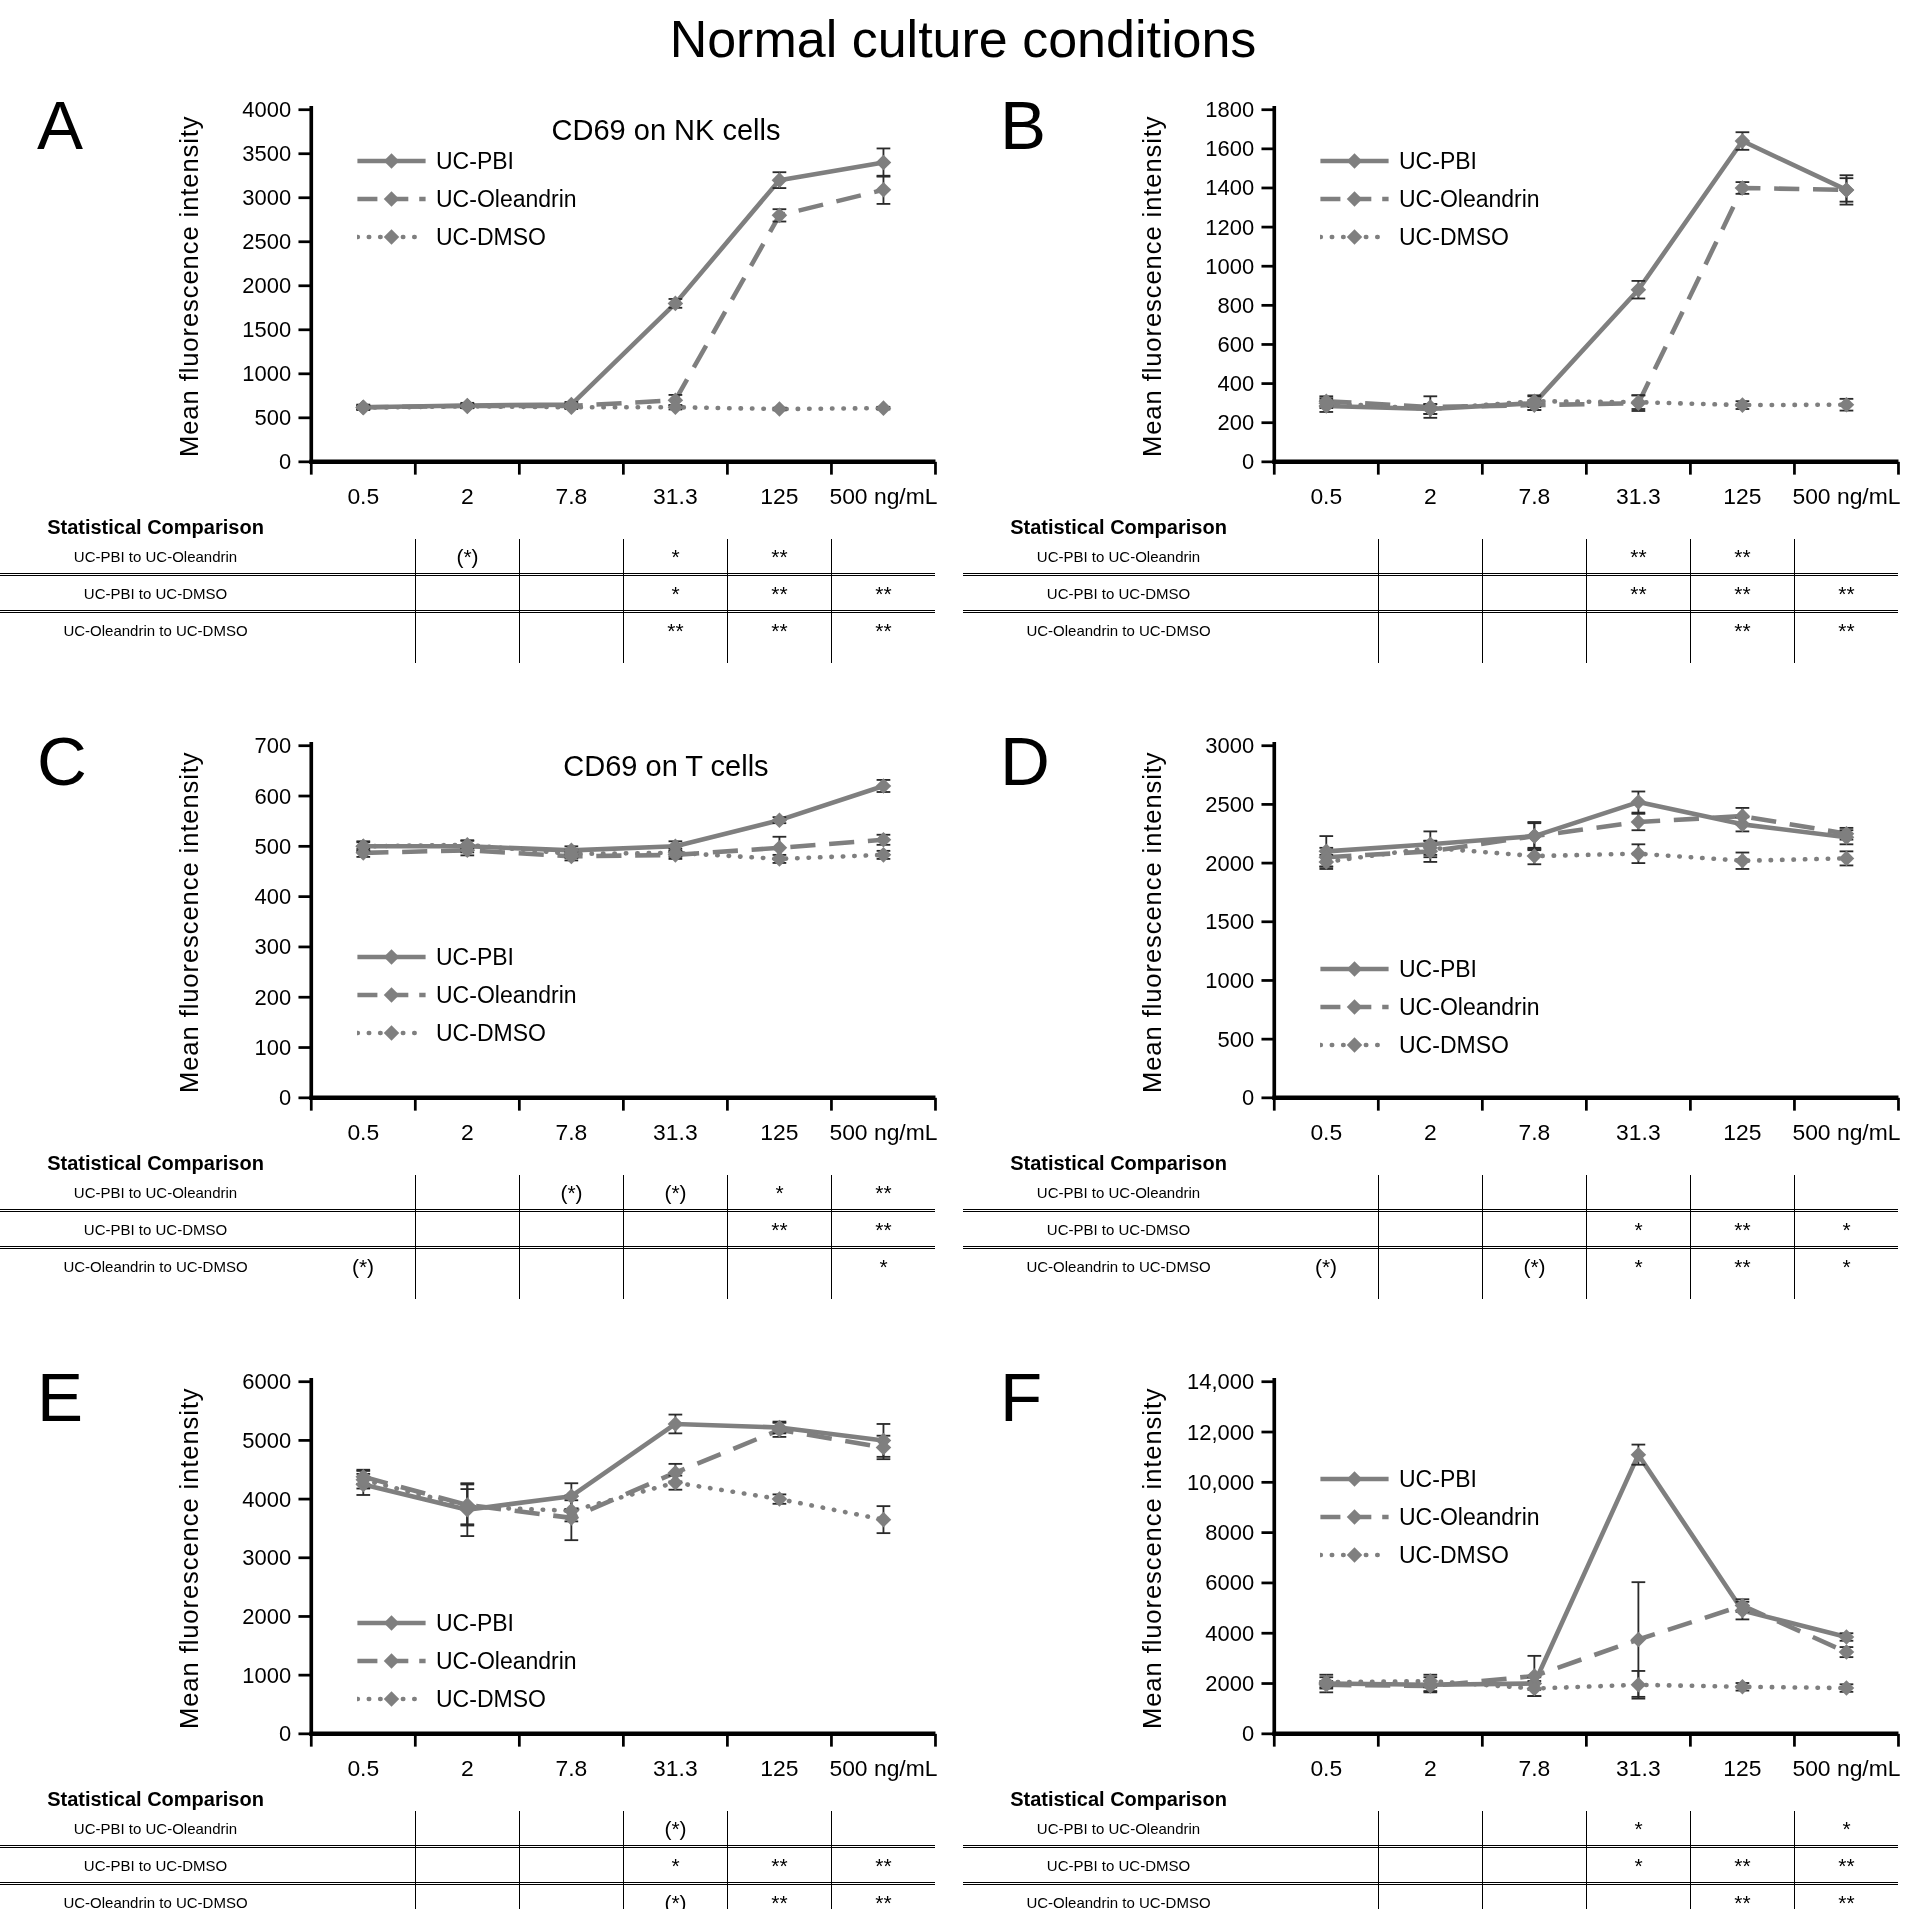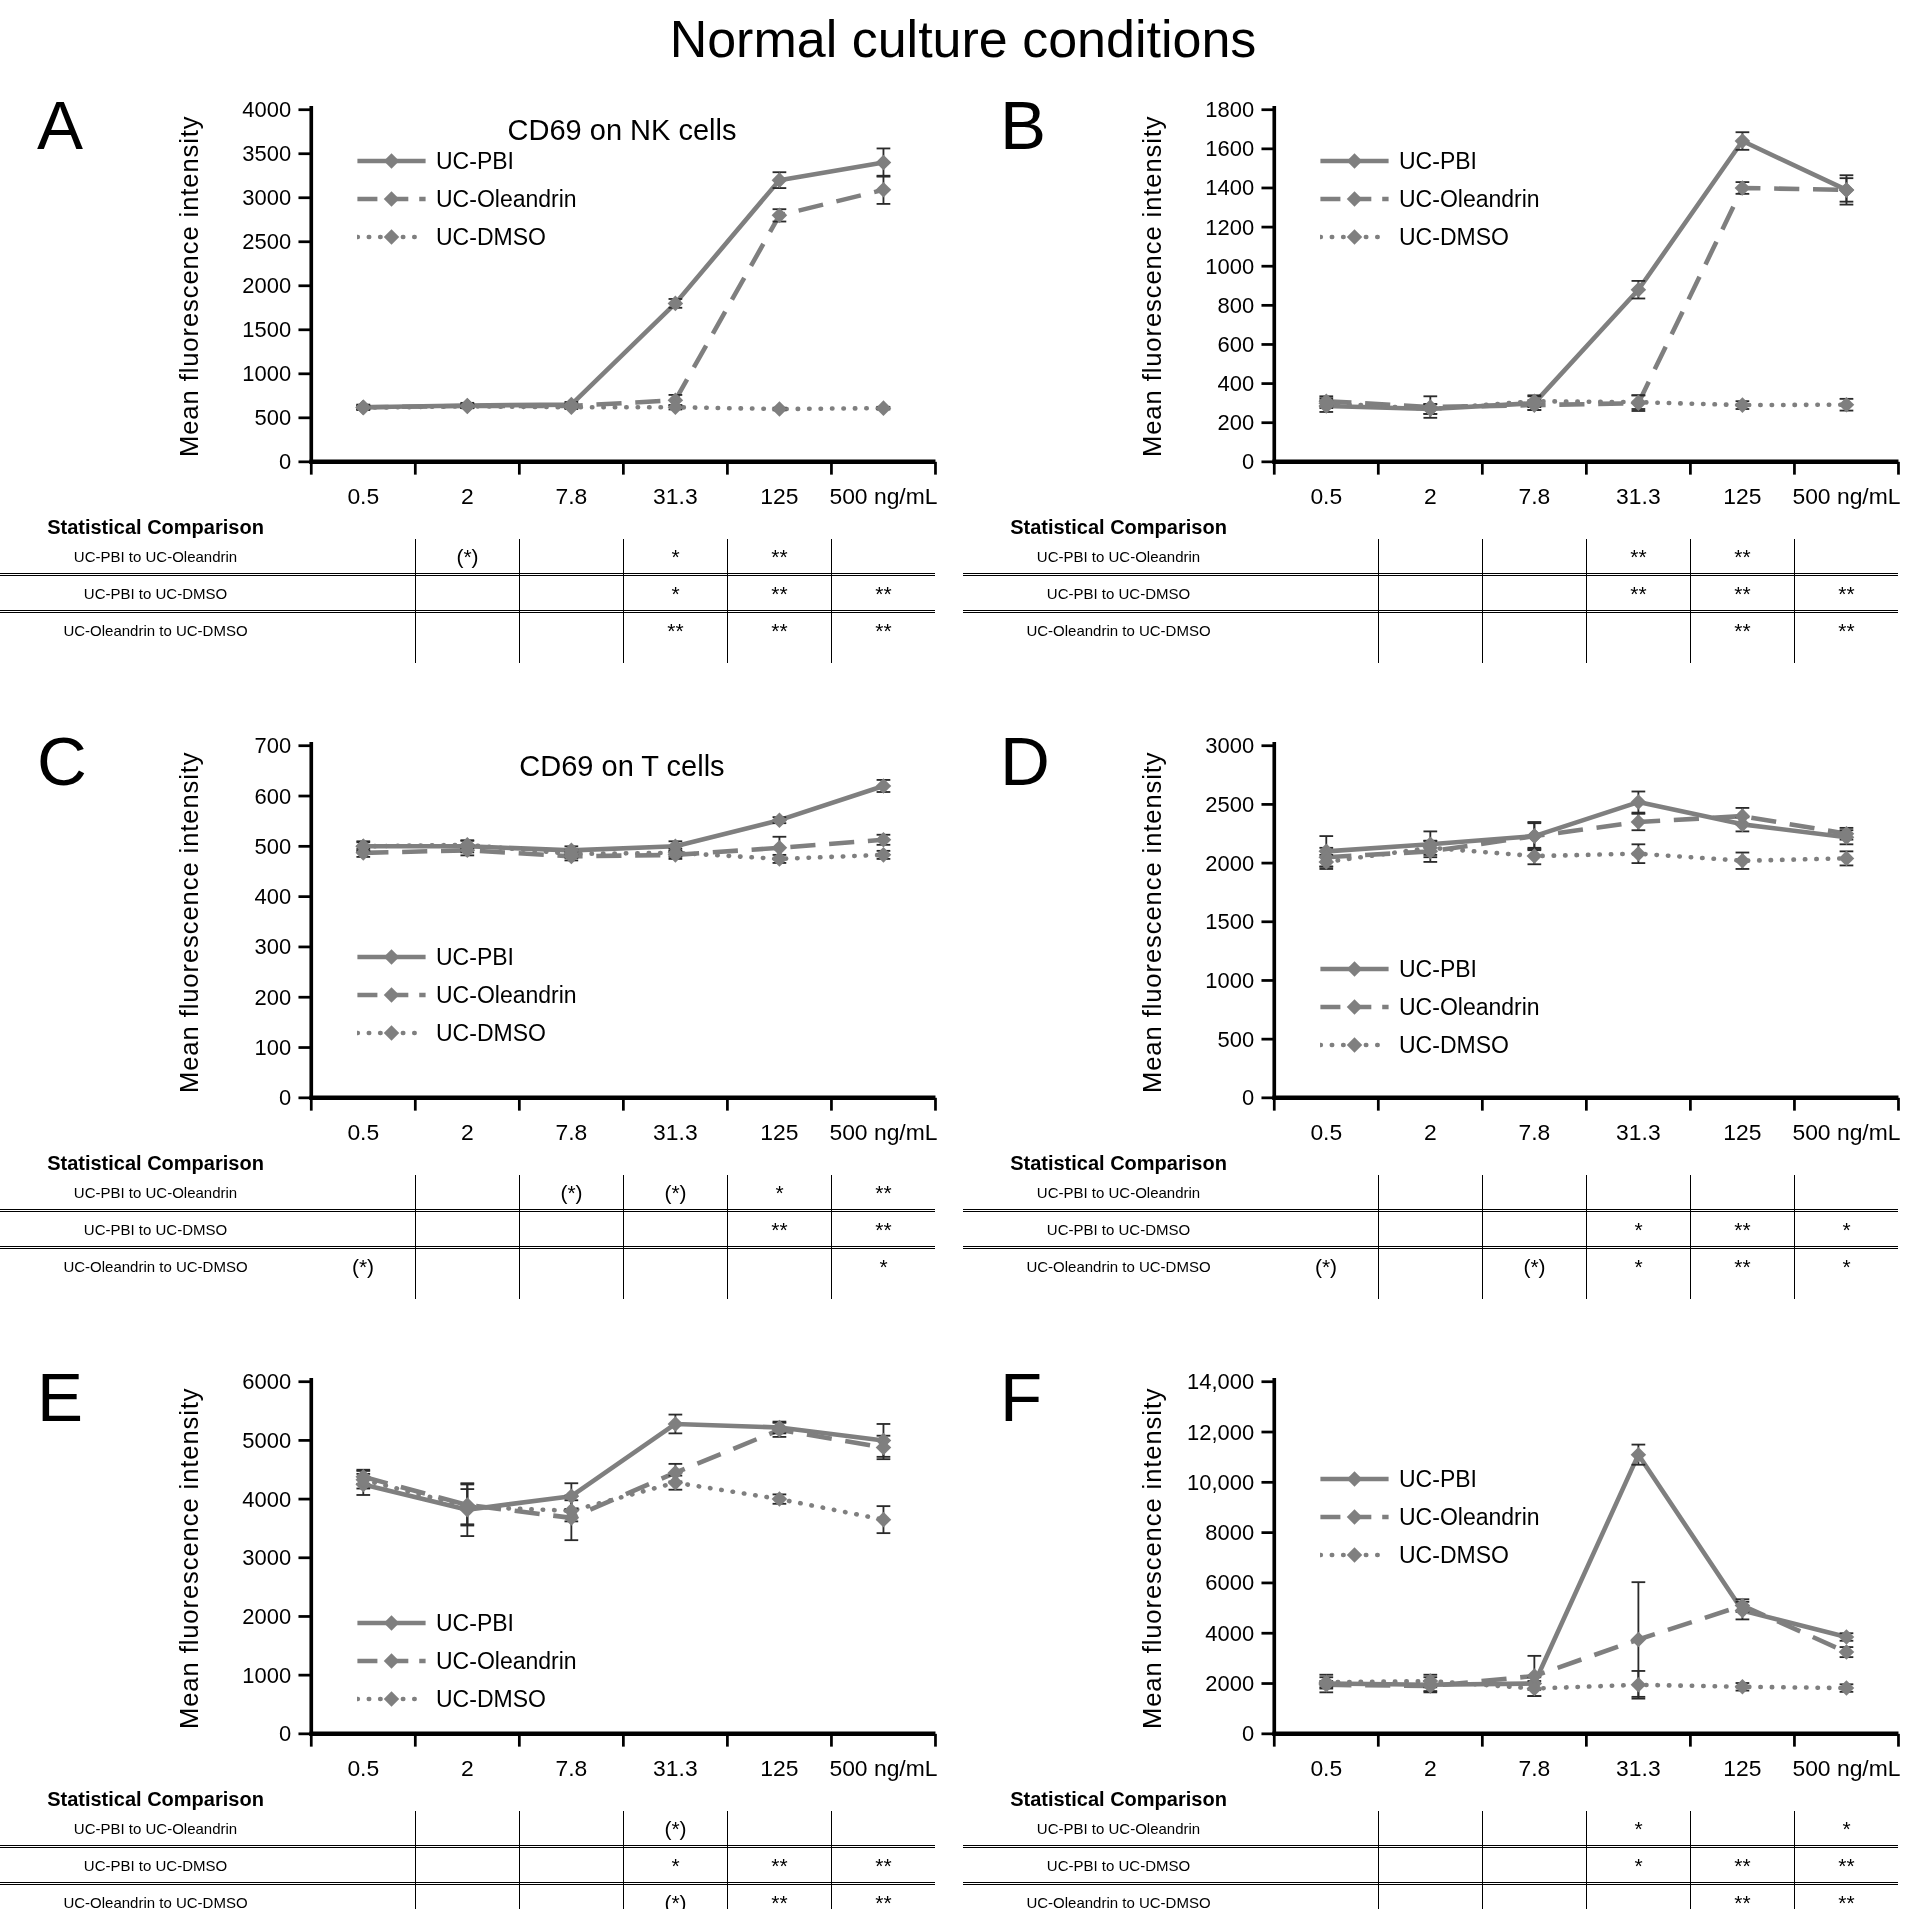--- a/index.html
+++ b/index.html
@@ -1,21 +1,21 @@
 <!DOCTYPE html>
 <html style="font-size:7.3px"><head>
 <meta charset="utf-8">
 <style>
   html,body{margin:0;padding:0;background:#fff;}
   body{width:1926px;height:1910px;overflow:hidden;font-family:"Liberation Sans",sans-serif;color:#000;}
   .figure-title{height:78px;display:flex;align-items:center;justify-content:center;font-size:52px;font-weight:400;}
   .panels{display:grid;grid-template-columns:963px 963px;grid-template-rows:636px 636px 560px;}
   .panel{position:relative;}
   .panel-letter{position:absolute;left:37px;top:12.8px;font-size:69px;font-weight:400;line-height:1;}
-  .panel-title{position:absolute;left:310px;top:36px;width:624px;text-align:center;font-size:29px;font-weight:400;}
+  .panel-title{position:absolute;left:326px;top:36px;width:624px;text-align:center;font-size:29px;font-weight:400;padding-left:28px;}
   .ylabel{position:absolute;left:173px;top:32px;height:352px;width:32px;
           writing-mode:vertical-rl;transform:rotate(180deg);
           display:flex;align-items:center;justify-content:center;
           font-size:25.6px;letter-spacing:0.9px;}
   svg.chart{position:absolute;left:206px;top:18.3px;overflow:visible;}
   .legend{position:absolute;left:357px;top:var(--legend-top);display:flex;flex-direction:column;}
   .legend-item{display:flex;align-items:center;height:38px;gap:10px;}
   .legend-label{font-size:23px;text-align:right;}
   .stat{position:absolute;left:0;top:437px;width:935px;}
   .stat-header{width:311px;text-align:center;font-size:20px;font-weight:700;height:24px;line-height:24px;}

